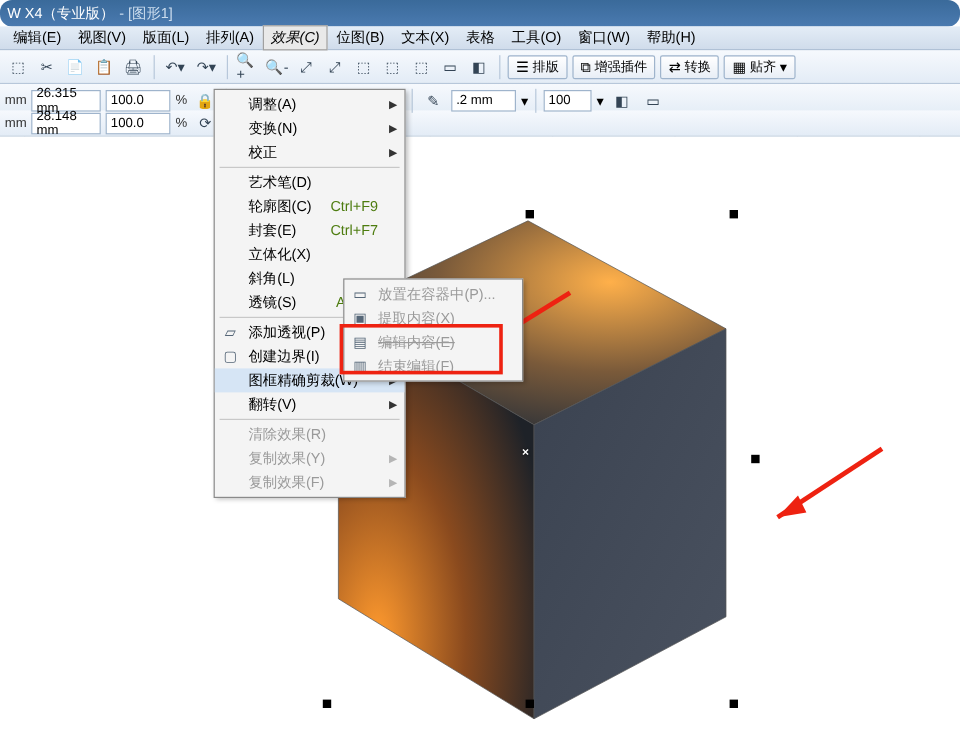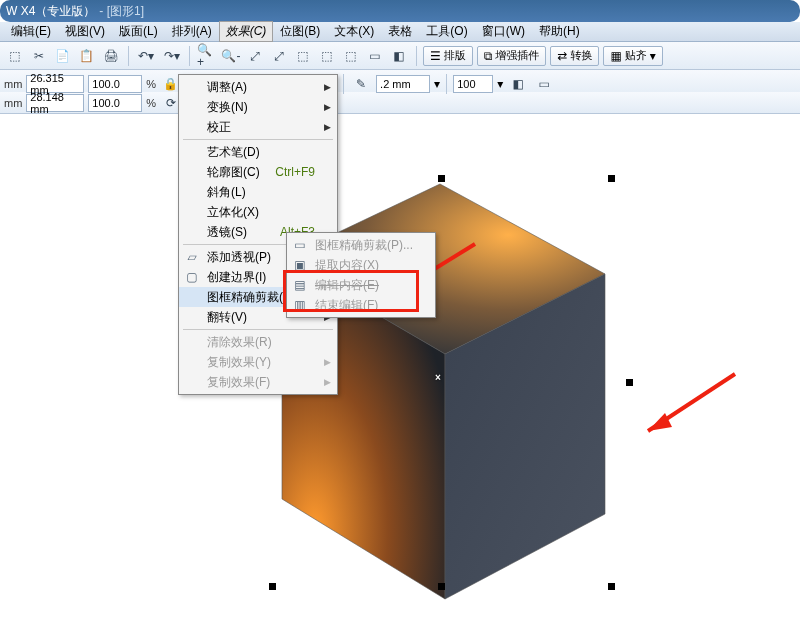--- a/index.html
+++ b/index.html
@@ -307,24 +307,28 @@
     </div>
     <div class="div"></div>
     <div class="row">
       <span>艺术笔(D)</span>
     </div>
     <div class="row">
       <span>轮廓图(C)</span>
       <span class="hk">Ctrl+F9</span>
     </div>
     <div class="row">
+      <span>封套(E)</span>
+      <span class="hk">Ctrl+F7</span>
+    </div>
+    <div class="row">
+      <span>立体化(X)</span>
+    </div>
+    <div class="row">
       <span>斜角(L)</span>
-    </div>
-    <div class="row">
-      <span>立体化(X)</span>
     </div>
     <div class="row">
       <span>透镜(S)</span>
       <span class="hk">Alt+F3</span>
     </div>
     <div class="div"></div>
     <div class="row">
       <span class="icn">▱</span>
       <span>添加透视(P)</span>
     </div>
@@ -350,21 +354,21 @@
     </div>
     <div class="row dis">
       <span>复制效果(F)</span>
       <span class="arr">▶</span>
     </div>
   </div>
 
 <div class="menu submenu" id="pcMenu" style="left:286px; top:232px; width:128px;">
     <div class="row dis">
       <span class="icn">▭</span>
-      <span>图框精确剪裁(P)...</span>
+      <span>放置在容器中(P)...</span>
     </div>
     <div class="row dis">
       <span class="icn">▣</span>
       <span>提取内容(X)</span>
     </div>
     <div class="row dis" style="text-decoration: line-through;">
       <span class="icn">▤</span>
       <span>编辑内容(E)</span>
     </div>
     <div class="row dis">

